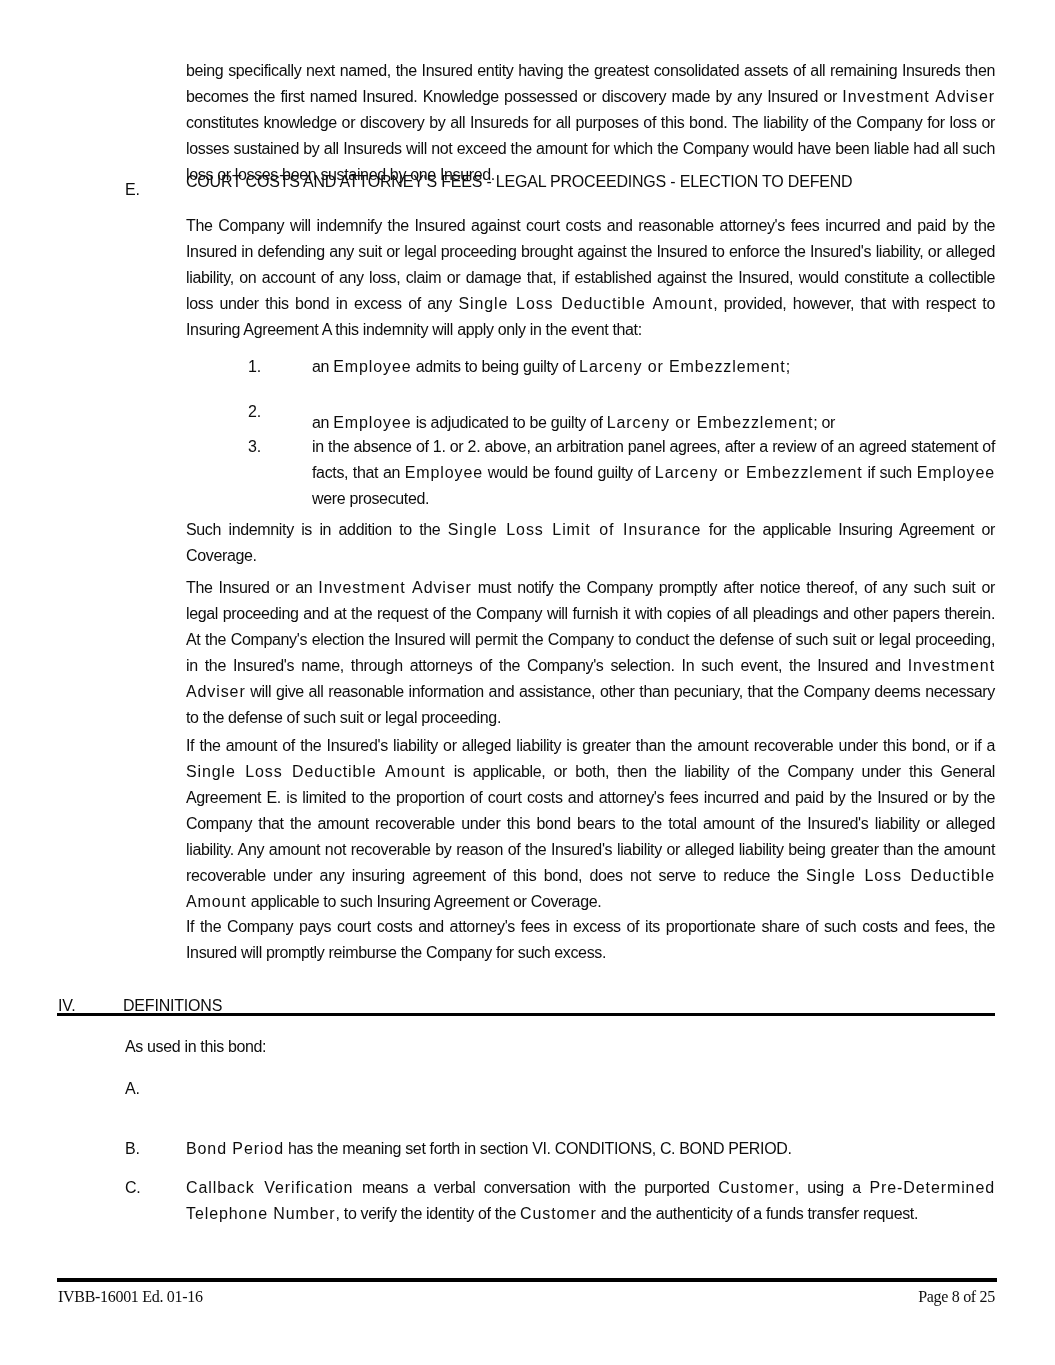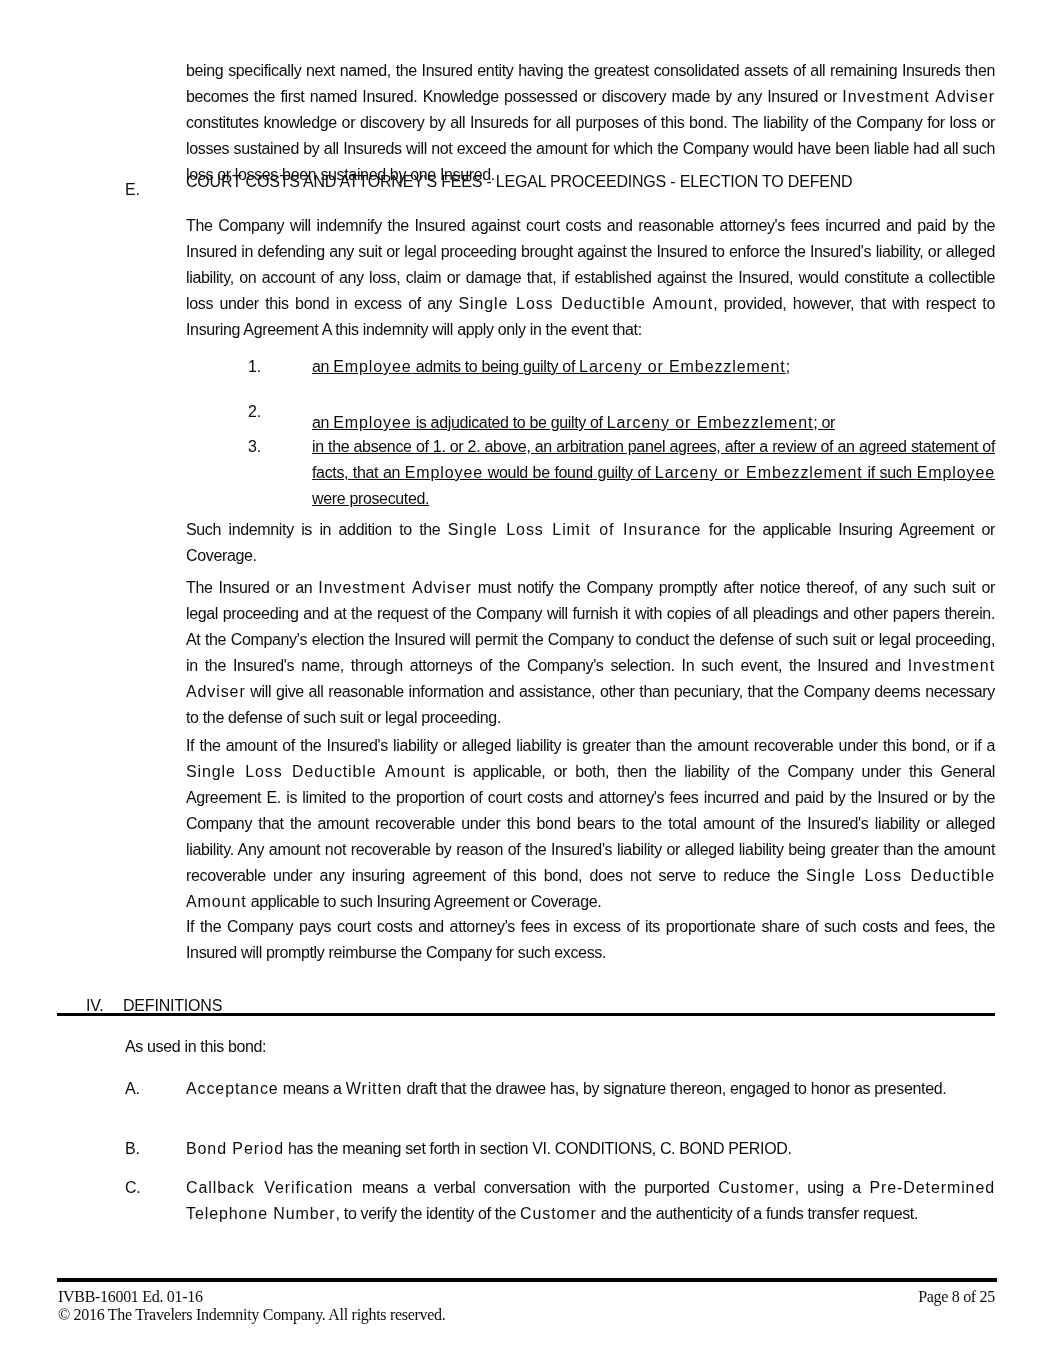--- a/index.html
+++ b/index.html
@@ -12,25 +12,25 @@
     font-size: 16px;
     line-height: 26px;
     color: #0d0d0d;
     overflow: hidden;
   }
   .abs { position: absolute; margin: 0; }
   
   .body-para { left: 186px; width: 809px; text-align: justify; letter-spacing: -0.35px; }
   
   .item-num  { left: 248px; letter-spacing: -0.2px; }
-  .item-para { left: 312px; width: 683px; text-align: justify; letter-spacing: -0.35px; text-decoration: underline; }
+  .item-para { left: 312px; width: 683px; text-align: justify; letter-spacing: -0.35px; }
   
   .sec-label { left: 125px; letter-spacing: -0.2px; }
   
-  .art-label { left: 58px; letter-spacing: -0.2px; margin-left: 28px; }
+  .art-label { left: 58px; letter-spacing: -0.2px; }
   .art-heading { left: 123px; width: 872px; letter-spacing: -0.2px; white-space: nowrap; }
   .heading-line { left: 186px; width: 809px; letter-spacing: -0.2px; white-space: nowrap; }
   .intro-line { left: 125px; letter-spacing: -0.35px; }
   
   .term { letter-spacing: 0.9px; }
   .rule { position: absolute; background: #000000; }
   .rule-article { left: 57px; width: 938px; height: 3px; top: 1013px; }
   .rule-footer  { left: 57px; width: 940px; height: 4px; top: 1278px; }
   .footer-text { letter-spacing: -0.3px; font-family: Liberation Serif, serif; }
   .footer-right { right: 60px; text-align: right; }
@@ -64,26 +64,24 @@
 
   <p class="abs body-para" style="top:914px"><span>If the Company pays court costs and attorney's fees in excess of its proportionate share of such costs and fees, the Insured will promptly reimburse the Company for such excess.</span></p>
 
   <p class="abs art-label" style="top:993px">IV.</p>
   <p class="abs art-heading" style="top:993px">DEFINITIONS</p>
   <div class="rule rule-article"></div>
 
   <p class="abs intro-line" style="top:1034px">As used in this bond:</p>
 
   <p class="abs sec-label" style="top:1076px">A.</p>
-  <p class="abs body-para" style="top:1076px"><span class="term">Acceptance</span><span> means a </span><span class="term">Written</span><span> draft that the drawee has, by signature thereon, engaged to honor as presented.</span></p>
 
   <p class="abs sec-label" style="top:1136px">B.</p>
   <p class="abs body-para" style="top:1136px"><span class="term">Bond Period</span><span> has the meaning set forth in section VI. CONDITIONS, C. BOND PERIOD.</span></p>
 
   <p class="abs sec-label" style="top:1175px">C.</p>
   <p class="abs body-para" style="top:1175px"><span class="term">Callback Verification</span><span> means a verbal conversation with the purported </span><span class="term">Customer</span><span>, using a </span><span class="term">Pre-Determined Telephone Number</span><span>, to verify the identity of the </span><span class="term">Customer</span><span> and the authenticity of a funds transfer request.</span></p>
 
   <div class="rule rule-footer"></div>
   <p class="abs footer-text" style="top:1284px; left:58px">IVBB-16001 Ed. 01-16</p>
   <p class="abs footer-text footer-right" style="top:1284px">Page 8 of 25</p>
-  <p class="abs footer-text" style="top:1302px; left:58px">© 2016 The Travelers Indemnity Company. All rights reserved.</p>
 
 </div>
 
 </body></html>

